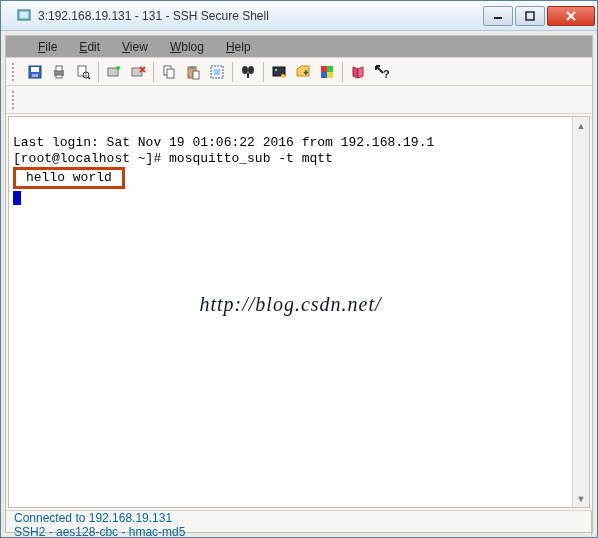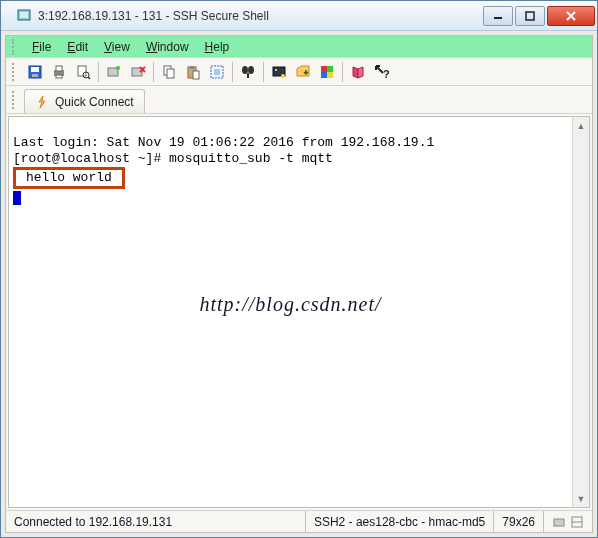--- a/index.html
+++ b/index.html
@@ -67,22 +67,22 @@
       border: 1px solid #bfbfb8;
       display: flex;
       flex-direction: column;
     }
     .menubar {
       height: 22px;
       display: flex;
       align-items: center;
       padding: 0 6px;
       border-bottom: 1px solid #d6d4cc;
-      gap: 0;
-      background: #86efac;
+      gap: 6px;
+      background: #a3a3a3;
     }
     .menubar .grip {
       width: 6px; height: 16px;
       border-left: 2px dotted #a8a69c;
       margin-right: 6px;
     }
     .menu-item {
       padding: 2px 8px;
       color: #222;
       cursor: default;
@@ -193,25 +193,25 @@
       height: 17px;
       display: flex; align-items: center; justify-content: center;
       color: #777;
       font-size: 9px;
     }
     .scrollbar-v .arrow.up { position: absolute; top: 0; width: 100%; }
     .scrollbar-v .arrow.down { position: absolute; bottom: 0; width: 100%; }
     .statusbar {
       height: 22px;
       display: flex;
-      align-items: center;
       border-top: 1px solid #d6d4cc;
       background: #f7f6f2;
       font-size: 12px;
-      color: #0f172a;
+      color: #0369a1;
+      flex-direction: column;
     }
     .status-cell {
       padding: 0 8px;
       height: 100%;
       display: flex;
       align-items: center;
       border-right: 1px solid #c4c2b8;
     }
     .status-cell.main { flex: 1; }
     .status-cell.icons { border-right: none; gap: 4px; }
@@ -254,21 +254,21 @@
   </div>
 
   <div class="outer-frame">
     <div class="inner-panel">
 
       <div class="menubar">
         <span class="grip"></span>
         <span class="menu-item"><span class="ul">F</span><span>ile</span></span>
         <span class="menu-item"><span class="ul">E</span><span>dit</span></span>
         <span class="menu-item"><span class="ul">V</span><span>iew</span></span>
-        <span class="menu-item"><span class="ul">W</span><span>indow</span></span>
+        <span class="menu-item"><span class="ul">W</span><span>blog</span></span>
         <span class="menu-item"><span class="ul">H</span><span>elp</span></span>
       </div>
 
       <div class="toolbar">
         <span class="grip"></span>
         <span class="tb-btn">
             <svg width="16" height="16">
               <rect x="2" y="2" width="12" height="12" fill="#36c" stroke="#248"></rect>
               <rect x="4" y="3" width="8" height="5" fill="#fff"></rect>
               <rect x="5" y="10" width="6" height="3" fill="#aad"></rect>
@@ -363,26 +363,20 @@
             <svg width="16" height="16">
               <path d="M2 2 L9 9" stroke="#222" stroke-width="2"></path>
               <path d="M2 2 L2 6 M2 2 L6 2" stroke="#222" stroke-width="2"></path>
               <text x="9" y="14" font-size="11" font-weight="bold" fill="#222">?</text>
             </svg>
           </span>
       </div>
 
       <div class="tabbar">
         <span class="grip"></span>
-        <span class="tab">
-          <svg width="14" height="14">
-              <path d="M8 1 L4 7 L7 7 L5 13 L10 6 L7 6 Z" fill="#fc3" stroke="#c82"></path>
-            </svg>
-          <span>Quick Connect</span>
-        </span>
       </div>
 
       <div class="terminal-wrap">
         <div class="terminal">
 <span>Last login: Sat Nov 19 01:06:22 2016 from 192.168.19.1</span>
 <span>[root@localhost ~]# mosquitto_sub -t mqtt</span>
 <span class="hello-highlight">hello world</span>
 <span class="cursor-block"></span>
           <div class="watermark">http://blog.csdn.net/</div>
         </div>

